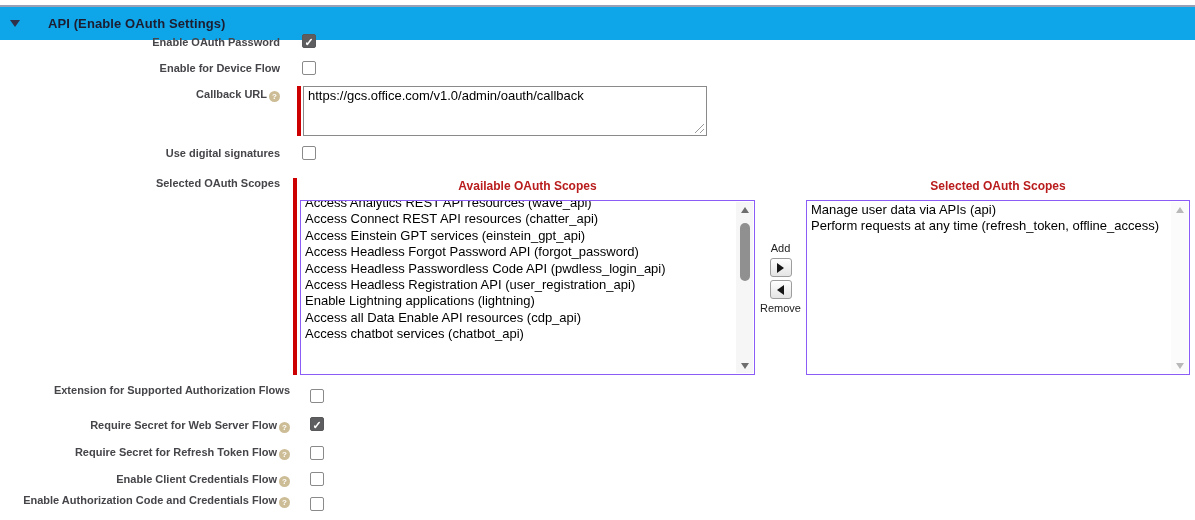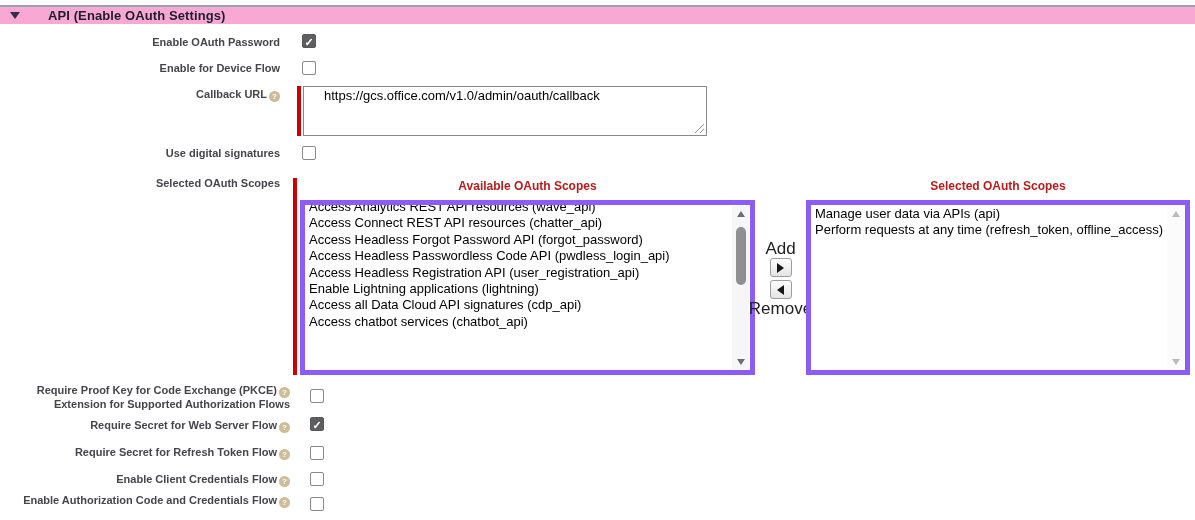--- a/index.html
+++ b/index.html
@@ -4,22 +4,22 @@
 <style>
   * { box-sizing: border-box; }
   html,body { margin:0; padding:0; }
   body {
     width:1195px; height:520px; position:relative; overflow:hidden;
     background:#ffffff; font-family:"Liberation Sans", sans-serif;
   }
 
   
   .section-header {
-    position:absolute; left:0; top:5px; width:1195px; height:19px;
-    background:#f9a8d4; border-top:2px solid #9aa0b5;
+    position:absolute; left:0; top:5px; width:1195px; height:35px;
+    background:#0ea5e9; border-top:2px solid #9aa0b5;
     display:flex; align-items:center; cursor:pointer;
   }
   .disclosure-tri {
     margin-left:10px; width:0; height:0;
     border-left:5px solid transparent; border-right:5px solid transparent;
     border-top:7px solid #30304a;
   }
   .section-title {
     margin-left:28px; font-size:13px; font-weight:bold; color:#1d1d30;
     letter-spacing:0.1px;
@@ -46,36 +46,36 @@
     content:"\2713"; position:absolute; left:1.5px; top:-0.5px;
     color:#ffffff; font-size:11px; font-weight:bold; line-height:14px;
   }
   .req-bar { position:absolute; width:4px; background:#cc0000; }
 
   
   .cb-url {
     position:absolute; left:303px; top:86px; width:404px; height:50px;
     border:1px solid #8a8a8a; resize:none; outline:none;
     font-family:"Liberation Sans", sans-serif; font-size:13px; color:#000;
-    padding:1px 20px; overflow:hidden; background:#fff;
+    padding:1px 4px; overflow:hidden; background:#fff;
   }
   .resize-handle {
     position:absolute; left:694px; top:123px; width:10px; height:10px;
     background:repeating-linear-gradient(-45deg, transparent 0 2.5px, #9a9a9a 2.5px 3.5px);
     clip-path:polygon(100% 0, 100% 100%, 0 100%);
   }
 
   
   .list-header {
     position:absolute; top:179px; font-size:12px; font-weight:bold;
     color:#b91c1c; text-align:center;
   }
   .listbox {
     position:absolute; top:200px; height:175px; background:#ffffff;
-    border:5px solid #8b5cf6; overflow:hidden;
+    border:1px solid #8b5cf6; overflow:hidden;
   }
   .items { position:absolute; left:1px; right:18px; }
   .item {
     font-size:13px; line-height:16.4px; white-space:nowrap;
     overflow:hidden; padding-left:3px; color:#000; cursor:default;
   }
   .sbar {
     position:absolute; top:1px; right:1px; bottom:1px; width:17px;
     background:#f6f6f6;
   }
@@ -91,21 +91,21 @@
   .sb-thumb {
     position:absolute; left:3.5px; width:10px; top:21px; height:58px;
     background:#909090; border-radius:5px; cursor:pointer;
   }
 
   .mid-col {
     position:absolute; left:755px; top:200px; width:51px;
     display:flex; flex-direction:column; align-items:center;
     padding-top:42px; gap:3px;
   }
-  .mid-label { font-size:17px; color:#222; line-height:13px;text-align:center; }
+  .mid-label { font-size:11px; color:#222; line-height:13px;text-align:center; }
   .mini-btn {
     width:22px; height:19px; border:1px solid #9d9d9d; border-radius:3px;
     background:linear-gradient(#ffffff, #e4e4e4);
     display:flex; align-items:center; justify-content:center; cursor:pointer;
   }
   .tri-right { width:0; height:0; border-top:5px solid transparent; border-bottom:5px solid transparent; border-left:7px solid #161616; }
   .tri-left  { width:0; height:0; border-top:5px solid transparent; border-bottom:5px solid transparent; border-right:7px solid #161616; }
 </style>
 </head>
 <body>
@@ -132,25 +132,26 @@
 <span class="cb" style="left:302px; top:146px"></span>
 
 <div class="flabel" style="top:177px">Selected OAuth Scopes</div>
 <div class="req-bar" style="left:293px; top:178px; height:197px"></div>
 
 <div class="list-header" style="left:300px; width:455px">Available OAuth Scopes</div>
 <div class="listbox" style="left:300px; width:455px">
   <div class="items" style="top:-6px">
     <div class="item">Access Analytics REST API resources (wave_api)</div>
     <div class="item">Access Connect REST API resources (chatter_api)</div>
+    <div class="item">Access Einstein GPT services (einstein_gpt_api)</div>
     <div class="item">Access Headless Forgot Password API (forgot_password)</div>
     <div class="item">Access Headless Passwordless Code API (pwdless_login_api)</div>
     <div class="item">Access Headless Registration API (user_registration_api)</div>
     <div class="item">Enable Lightning applications (lightning)</div>
-    <div class="item">Access all Data Cloud API signatures (cdp_api)</div>
+    <div class="item">Access all Data Enable API resources (cdp_api)</div>
     <div class="item">Access chatbot services (chatbot_api)</div>
   </div>
   <div class="sbar">
     <div class="sb-btn sb-up">
         <span class="tri-up"></span>
       </div>
     <div class="sb-thumb"></div>
     <div class="sb-btn sb-down">
         <span class="tri-down"></span>
       </div>
@@ -178,21 +179,20 @@
     <div class="sb-btn sb-up">
         <span class="tri-up dim"></span>
       </div>
     <div class="sb-btn sb-down">
         <span class="tri-down dim"></span>
       </div>
   </div>
 </div>
 
 <div class="flabel wide" style="top:384px">
-  <div><span>Require Proof Key for Code Exchange (PKCE)</span><span class="help">?</span></div>
   <div>Extension for Supported Authorization Flows</div>
 </div>
 <span class="cb" style="left:310px; top:389px"></span>
 
 <div class="flabel wide" style="top:419px">
   <span>Require Secret for Web Server Flow</span><span class="help">?</span>
 </div>
 <span class="cb checked" style="left:310px; top:417px"></span>
 
 <div class="flabel wide" style="top:446px">

